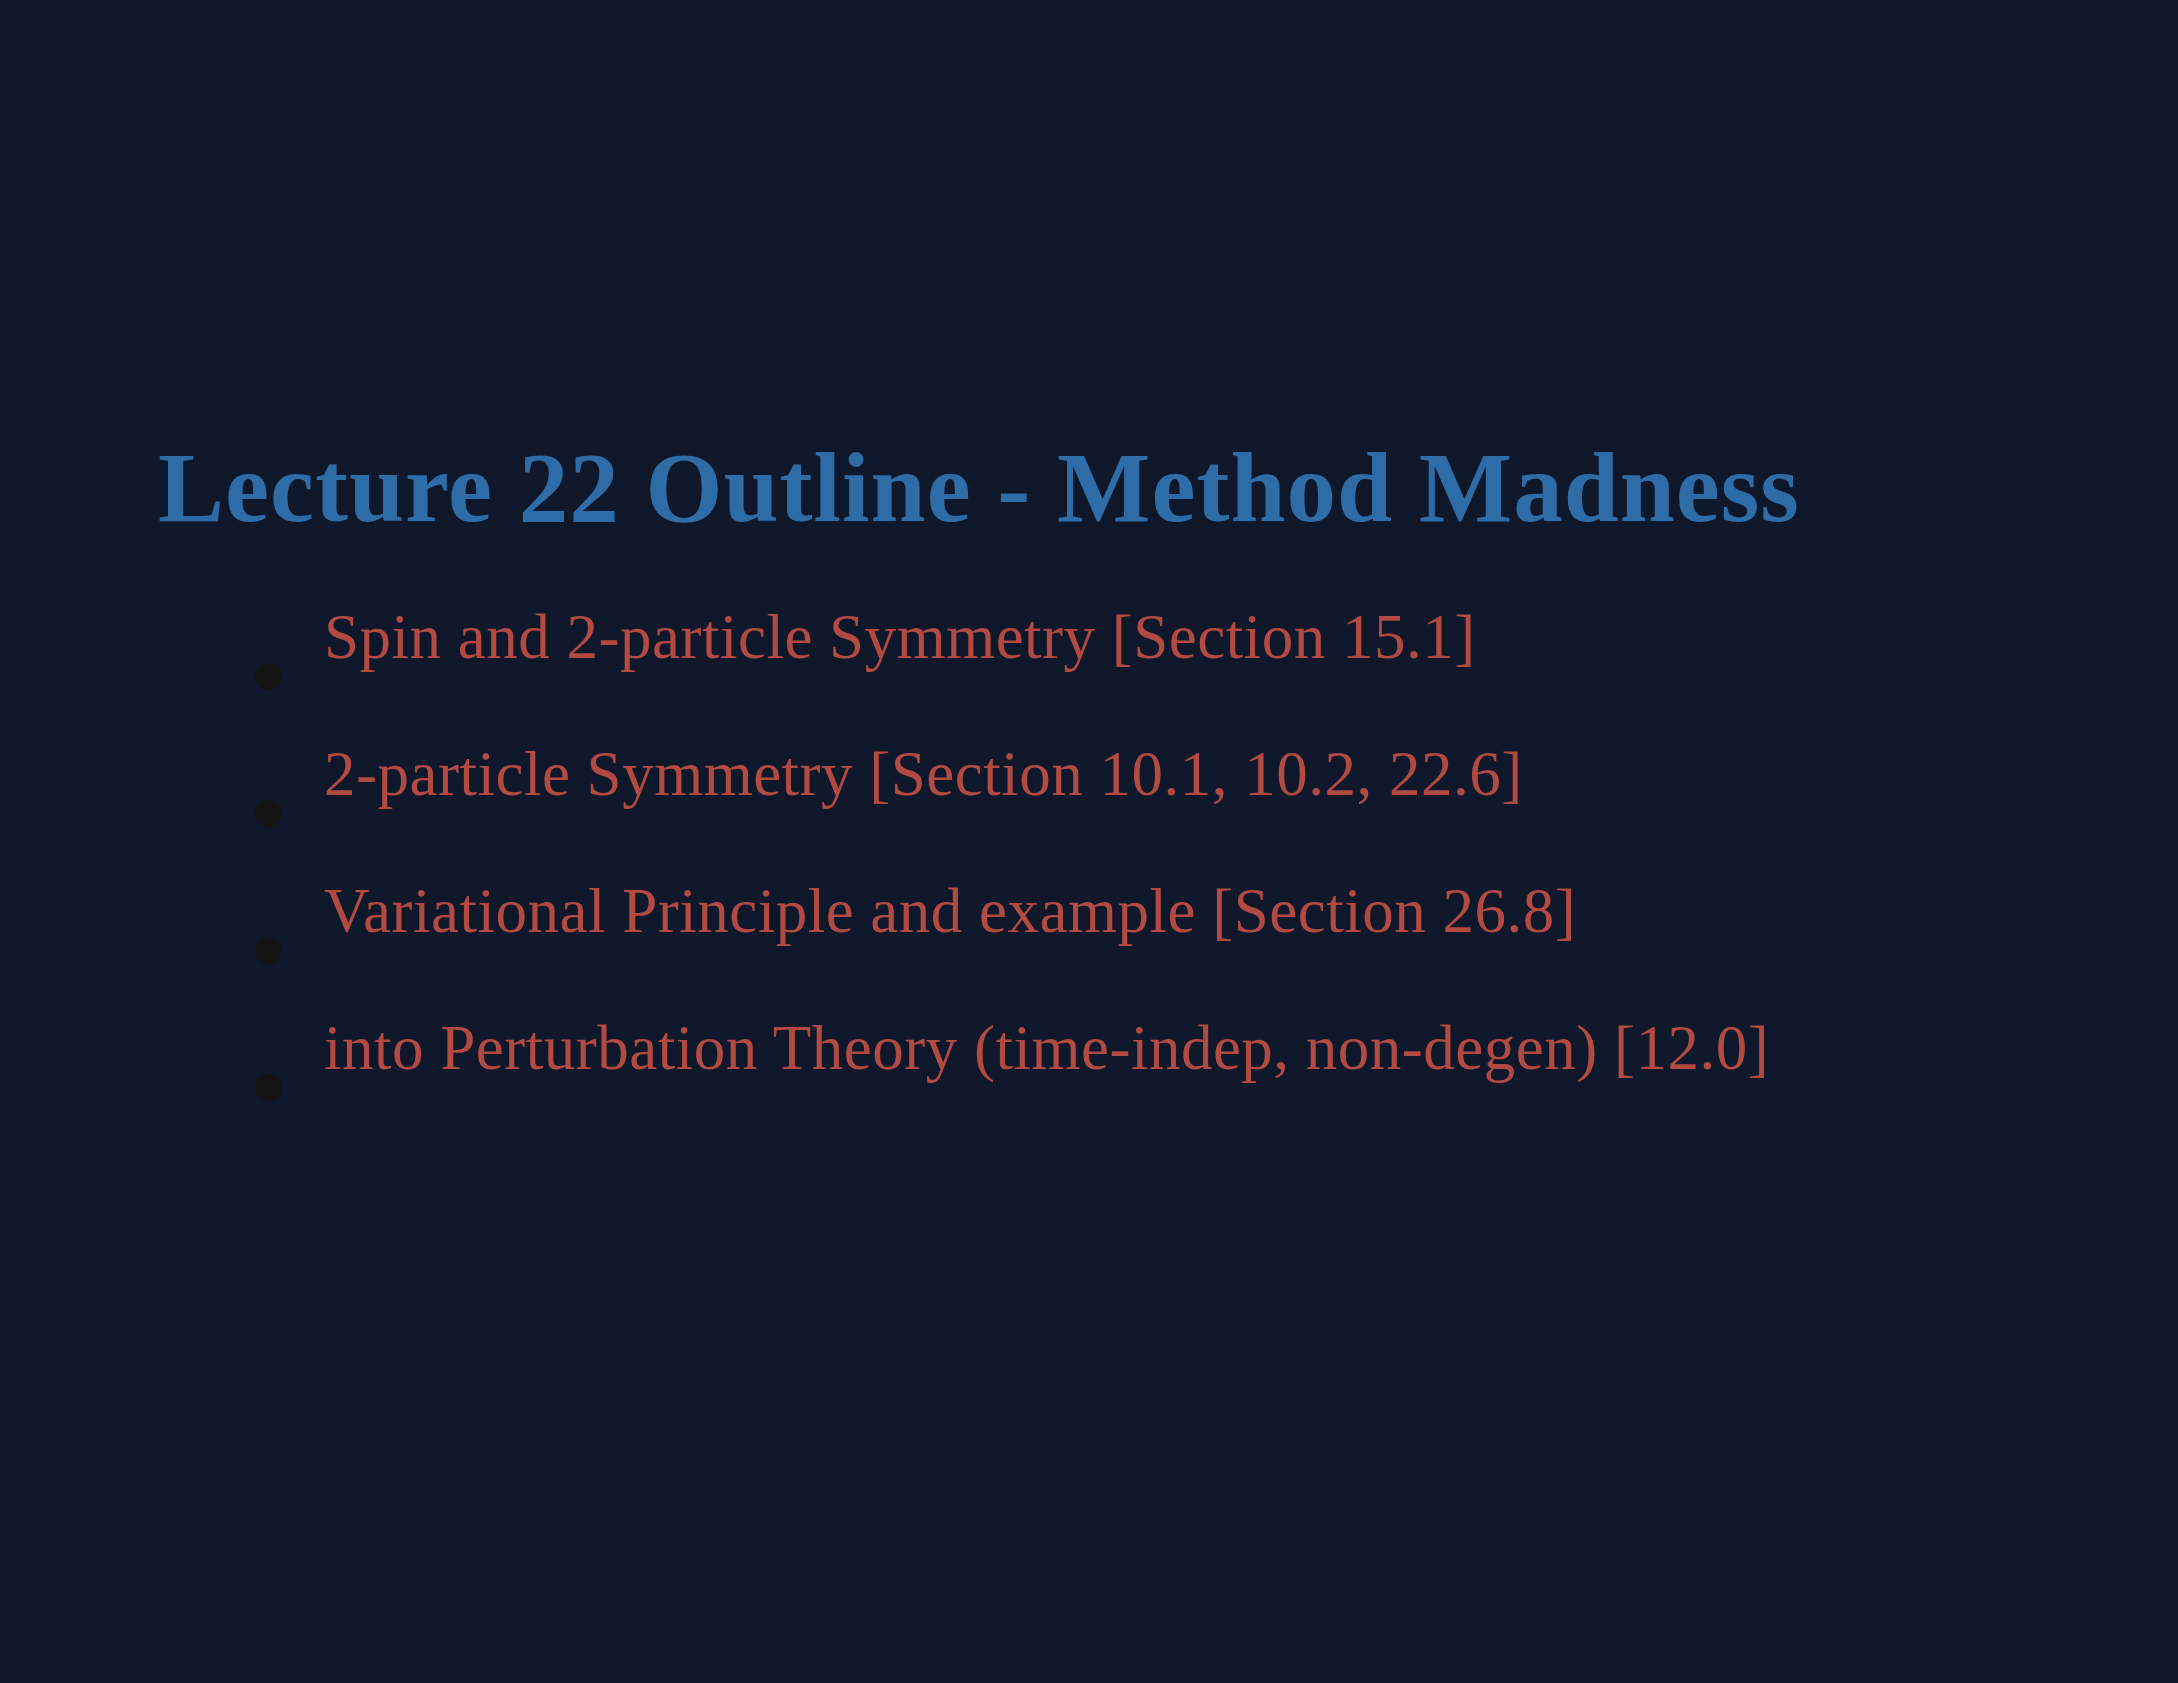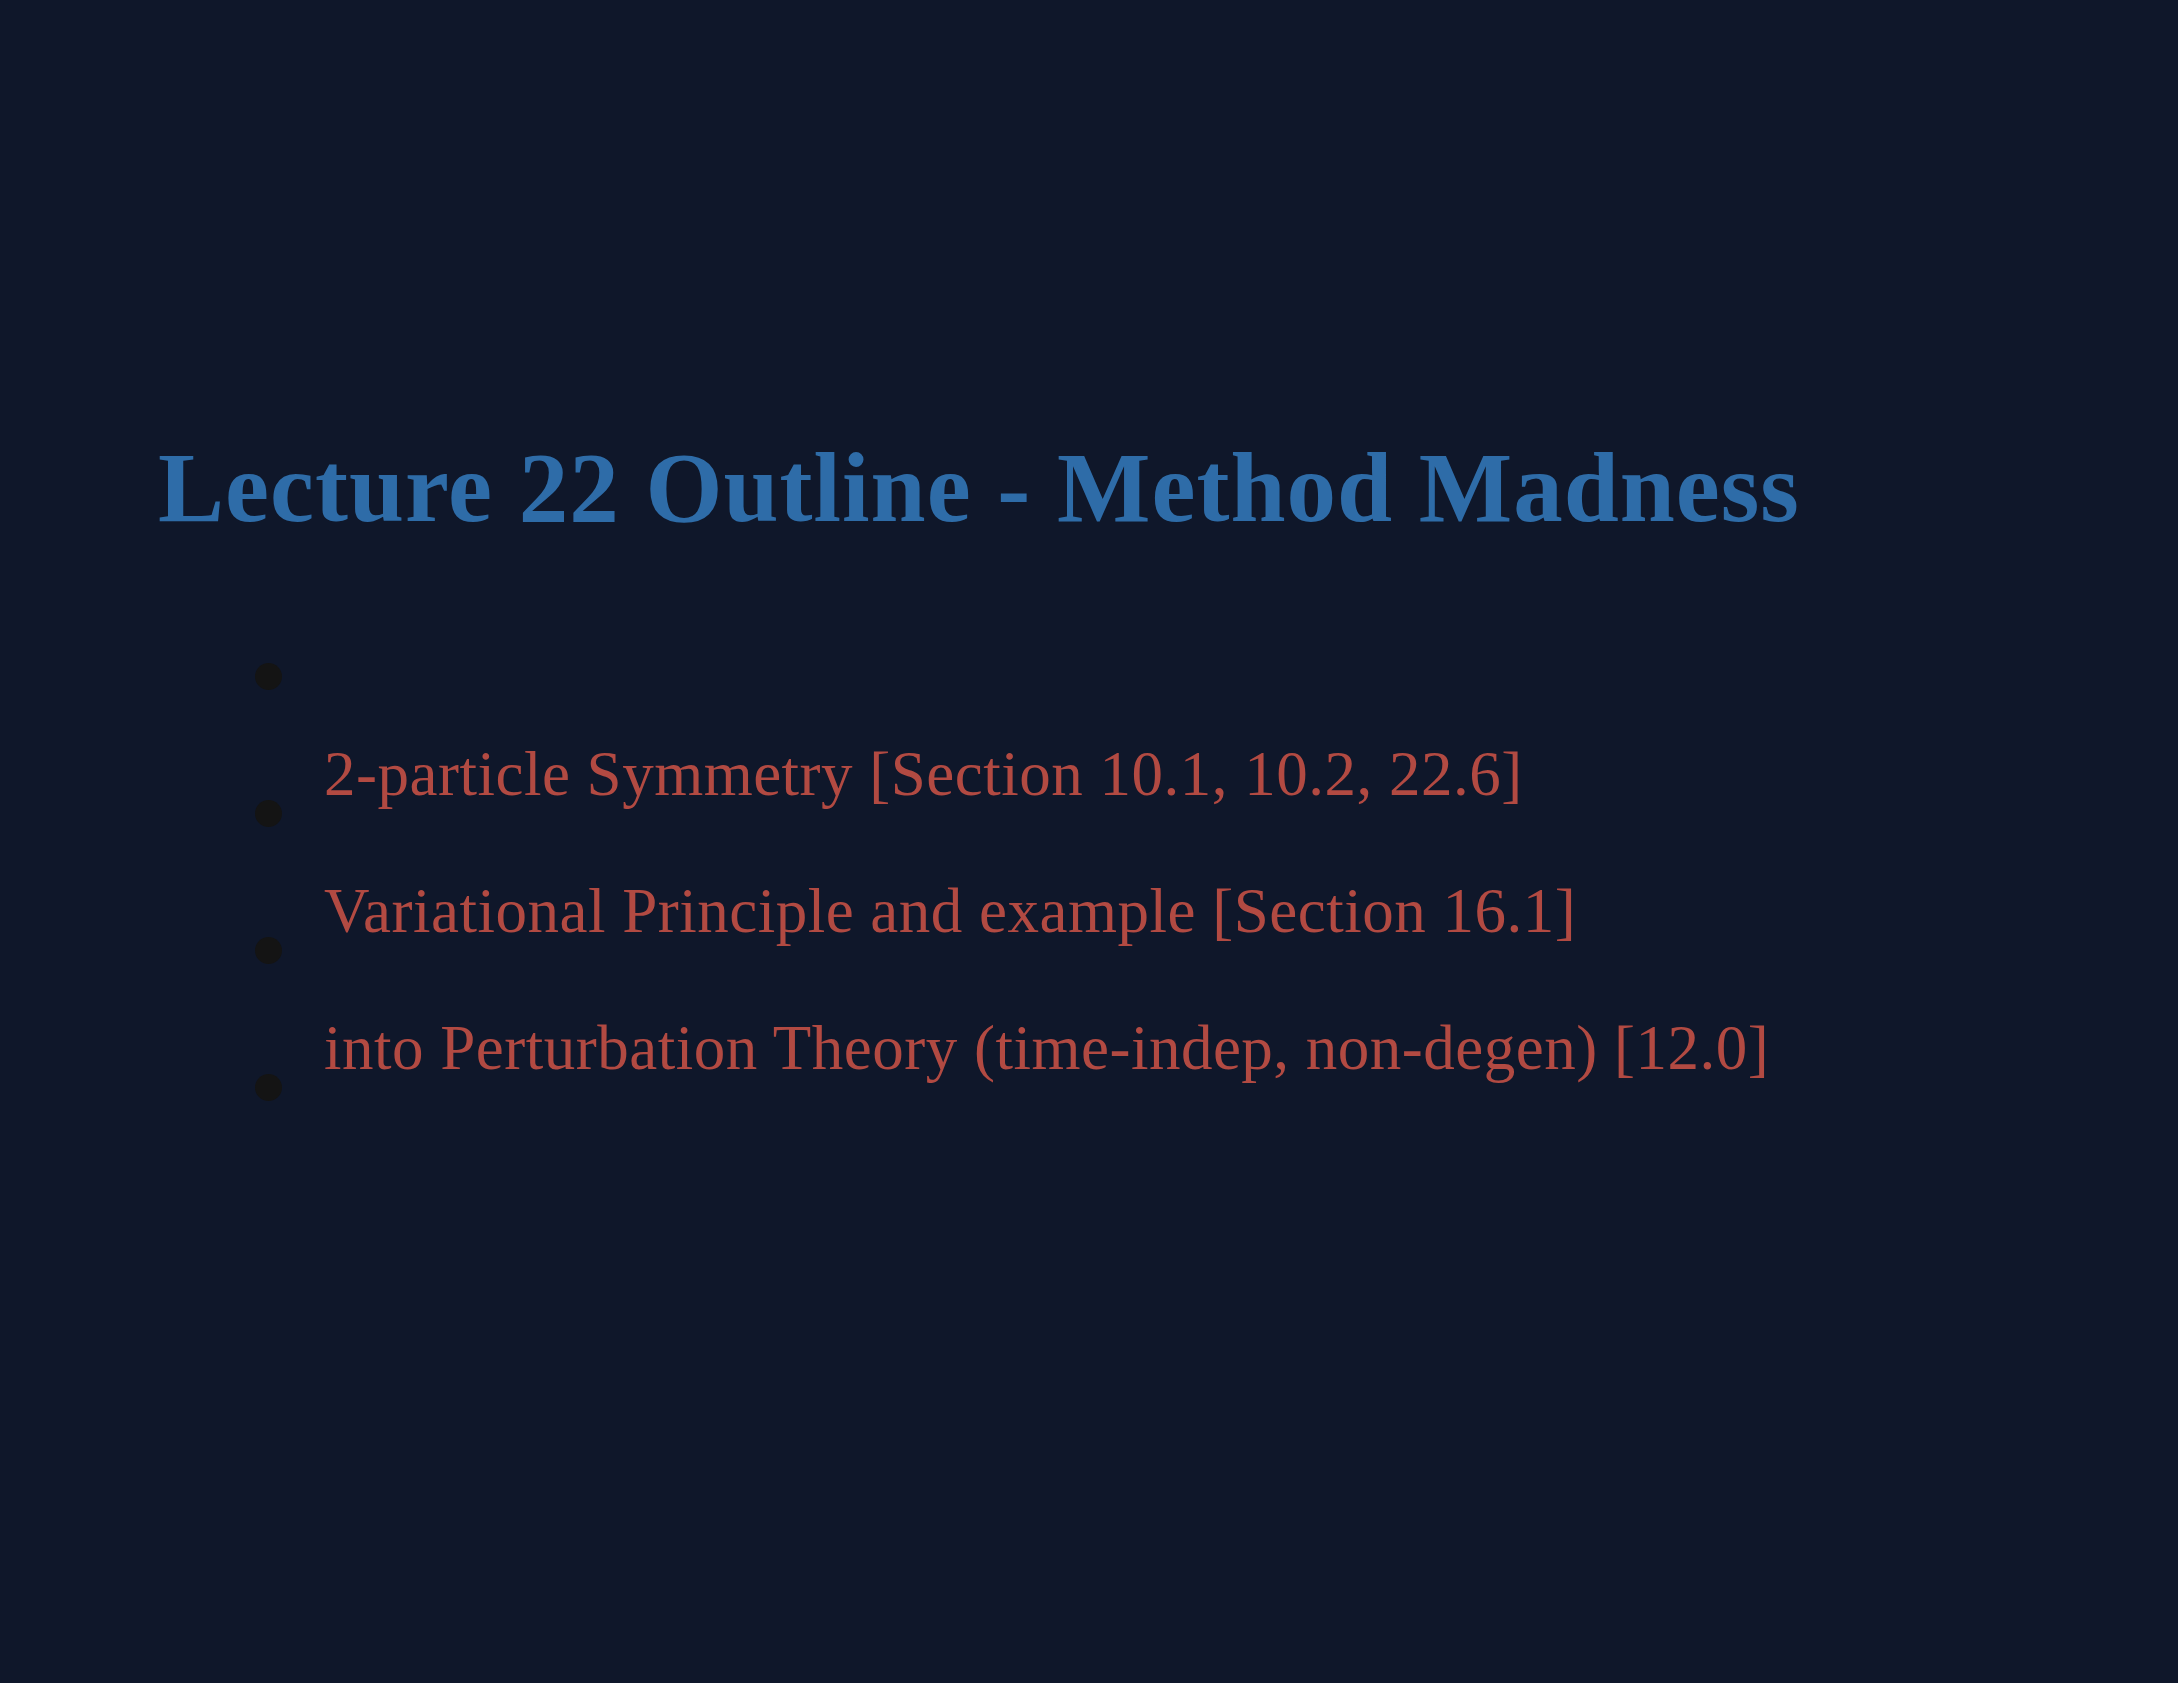--- a/index.html
+++ b/index.html
@@ -61,30 +61,31 @@
 <body>
 
 <div class="slide">
 
   <h1 class="slide-title">Lecture 22 Outline - Method Madness</h1>
 
   <ul class="outline-list">
 
     <li class="outline-item">
       <span class="bullet-dot"></span>
+      <span class="outline-text">Spin and 2-particle Symmetry [Section 15.1]</span>
     </li>
 
     <li class="outline-item">
       <span class="bullet-dot"></span>
       <span class="outline-text">2-particle Symmetry [Section 10.1, 10.2, 22.6]</span>
     </li>
 
     <li class="outline-item">
       <span class="bullet-dot"></span>
-      <span class="outline-text">Variational Principle and example [Section 16.1]</span>
+      <span class="outline-text">Variational Principle and example [Section 26.8]</span>
     </li>
 
 
     <li class="outline-item">
       <span class="bullet-dot"></span>
       <span class="outline-text">into Perturbation Theory (time-indep, non-degen) [12.0]</span>
     </li>
 
   </ul>
 </div>

